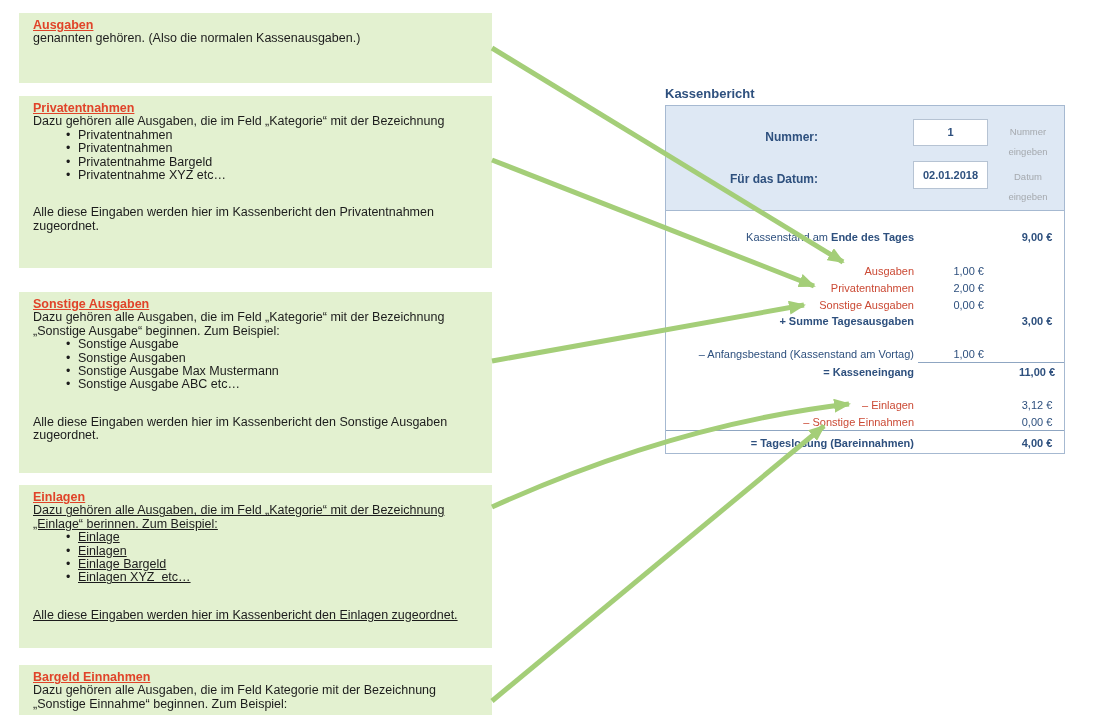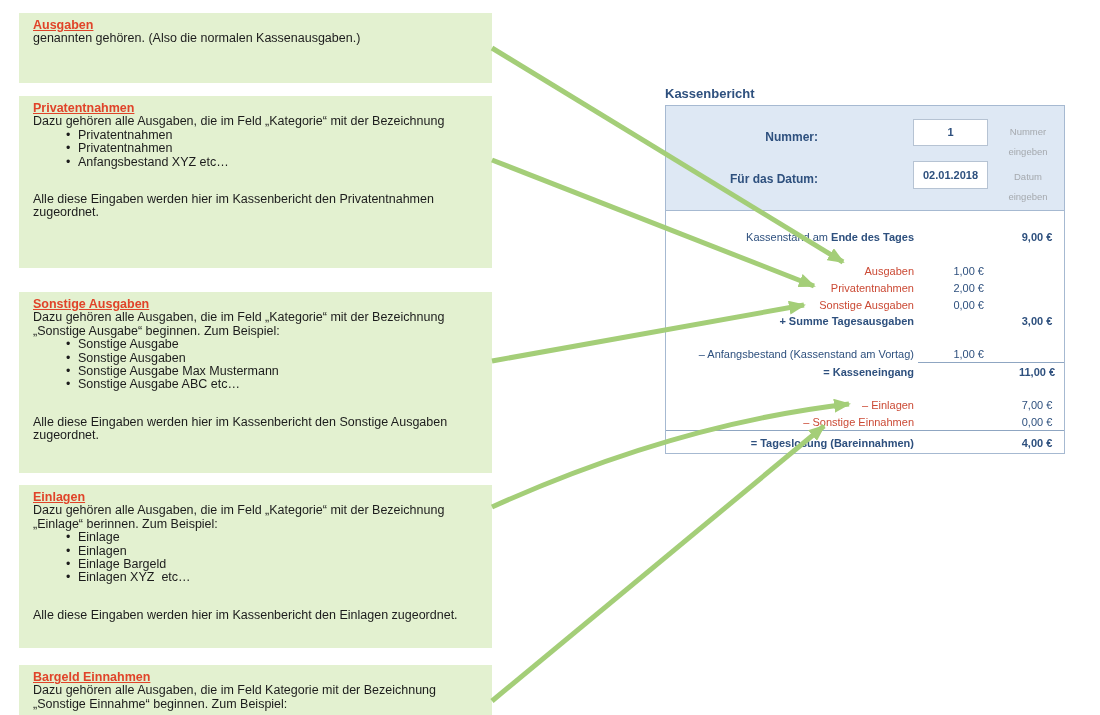--- a/index.html
+++ b/index.html
@@ -47,38 +47,39 @@
   <div class="note" style="top:13px;height:70px;">
     <div class="note-title">Ausgaben</div>
     <div class="line">genannten gehören. (Also die normalen Kassenausgaben.)</div>
   </div>
 
   <div class="note" style="top:96px;height:172px;">
     <div class="note-title">Privatentnahmen</div>
     <div class="line">Dazu gehören alle Ausgaben, die im Feld „Kategorie“ mit der Bezeichnung</div>
     <div class="bullet">Privatentnahmen</div>
     <div class="bullet">Privatentnahmen</div>
-    <div class="bullet">Anfangsbestand XYZ etc…</div>
+    <div class="bullet">Privatentnahme Bargeld</div>
+    <div class="bullet">Privatentnahme XYZ etc…</div>
     <div class="line outro-first">Alle diese Eingaben werden hier im Kassenbericht den Privatentnahmen</div>
     <div class="line">zugeordnet.</div>
   </div>
 
   <div class="note" style="top:292px;height:181px;">
     <div class="note-title">Sonstige Ausgaben</div>
     <div class="line">Dazu gehören alle Ausgaben, die im Feld „Kategorie“ mit der Bezeichnung</div>
     <div class="line">„Sonstige Ausgabe“ beginnen. Zum Beispiel:</div>
     <div class="bullet">Sonstige Ausgabe</div>
     <div class="bullet">Sonstige Ausgaben</div>
     <div class="bullet">Sonstige Ausgabe Max Mustermann</div>
     <div class="bullet">Sonstige Ausgabe ABC etc…</div>
     <div class="line outro-first">Alle diese Eingaben werden hier im Kassenbericht den Sonstige Ausgaben</div>
     <div class="line">zugeordnet.</div>
   </div>
 
-  <div class="note" style="top:485px;height:163px;">
+  <div class="note" style="top:485px;height:163px;text-decoration:underline;">
     <div class="note-title">Einlagen</div>
     <div class="line">Dazu gehören alle Ausgaben, die im Feld „Kategorie“ mit der Bezeichnung</div>
     <div class="line">„Einlage“ berinnen. Zum Beispiel:</div>
     <div class="bullet">Einlage</div>
     <div class="bullet">Einlagen</div>
     <div class="bullet">Einlage Bargeld</div>
     <div class="bullet">Einlagen XYZ  etc…</div>
     <div class="line outro-first">Alle diese Eingaben werden hier im Kassenbericht den Einlagen zugeordnet.</div>
   </div>
 
@@ -117,21 +118,21 @@
     <div class="rright bold" style="top:209px;">3,00 €</div>
 
     <div class="rlabel" style="top:242px;">– Anfangsbestand (Kassenstand am Vortag)</div>
     <div class="rmid" style="top:242px;">1,00 €</div>
     <div class="mid-underline"></div>
 
     <div class="rlabel bold" style="top:260px;">= Kasseneingang</div>
     <div class="rright bold" style="top:260px;">11,00 €</div>
 
     <div class="rlabel red" style="top:293px;">– Einlagen</div>
-    <div class="rright" style="top:293px;">7,00 €</div>
+    <div class="rright" style="top:293px;">3,12 €</div>
 
     <div class="rlabel red" style="top:310px;">– Sonstige Einnahmen</div>
     <div class="rright" style="top:310px;">0,00 €</div>
 
     <div class="full-rule"></div>
 
     <div class="rlabel bold" style="top:331px;">= Tageslosung (Bareinnahmen)</div>
     <div class="rright bold" style="top:331px;">4,00 €</div>
   </div>
 

